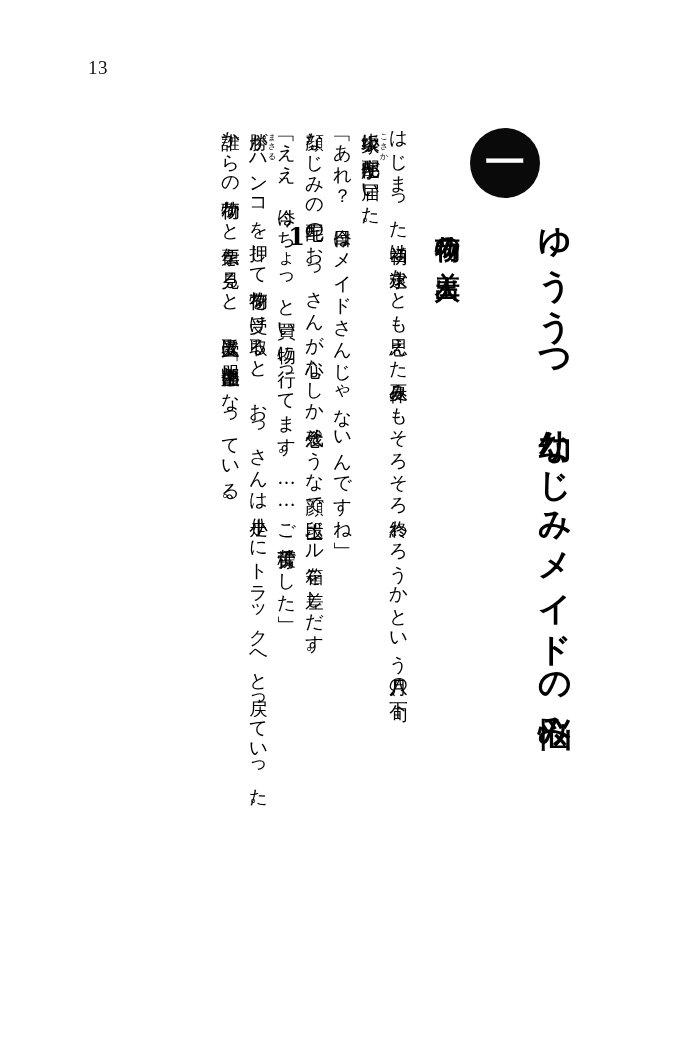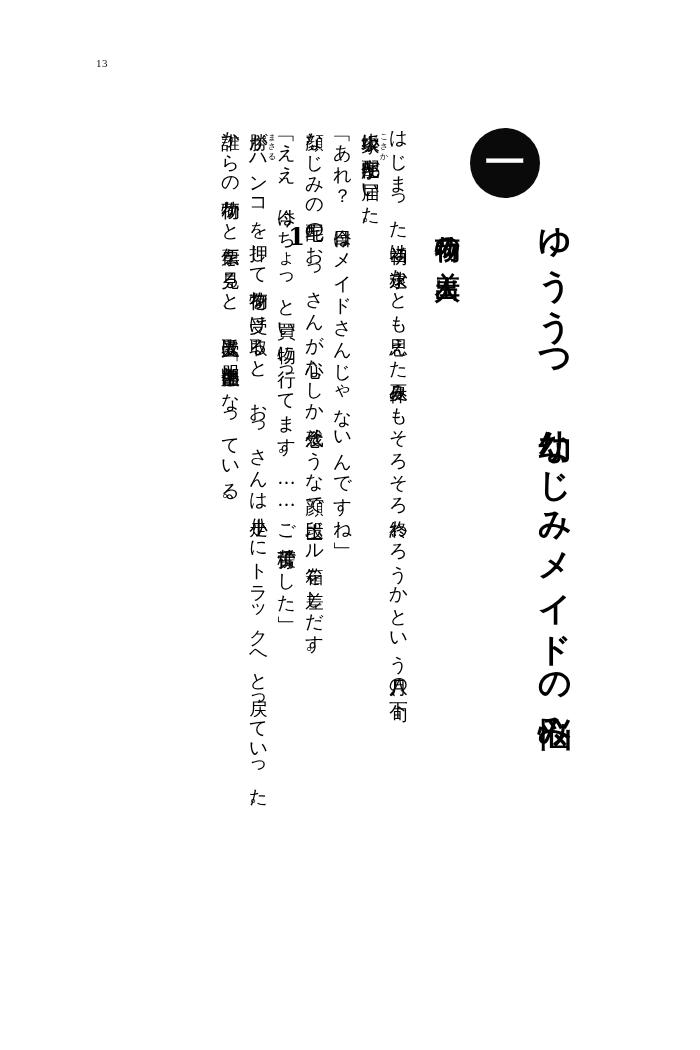--- a/index.html
+++ b/index.html
@@ -21,23 +21,23 @@
     left: 0;
     top: 0;
     width: 700px;
     height: 1050px;
     background: #ffffff;
   }
 
   
   .page-number {
     position: absolute;
-    left: 96px;
+    left: 88px;
     top: 57px;
-    font-size: 11px;
+    font-size: 19px;
     font-family: "Liberation Serif", "DejaVu Serif", serif;
     letter-spacing: 0.5px;
     color: #111;
   }
 
   
   .chapter-ornament {
     position: absolute;
     left: 470px;
     top: 128px;

